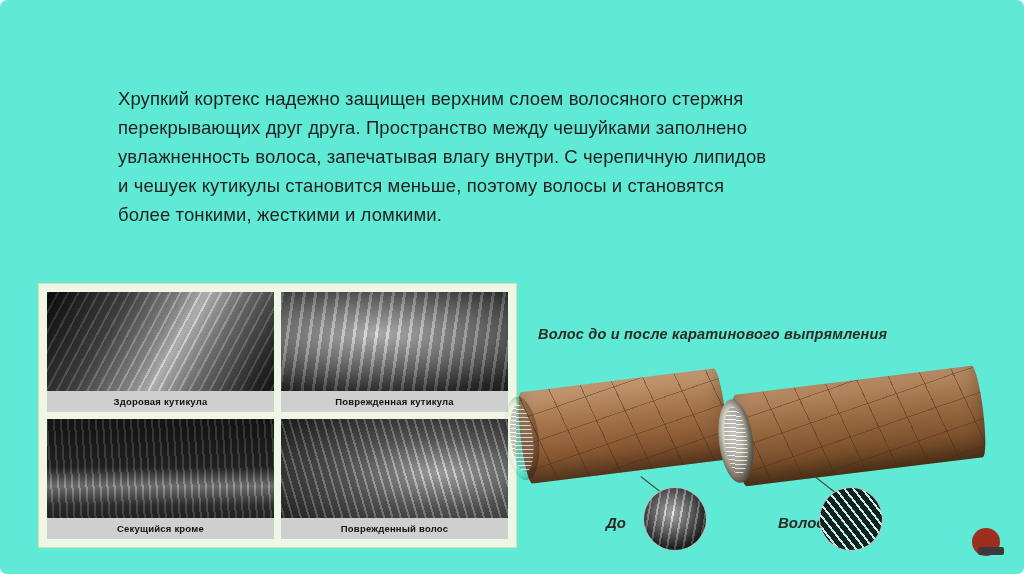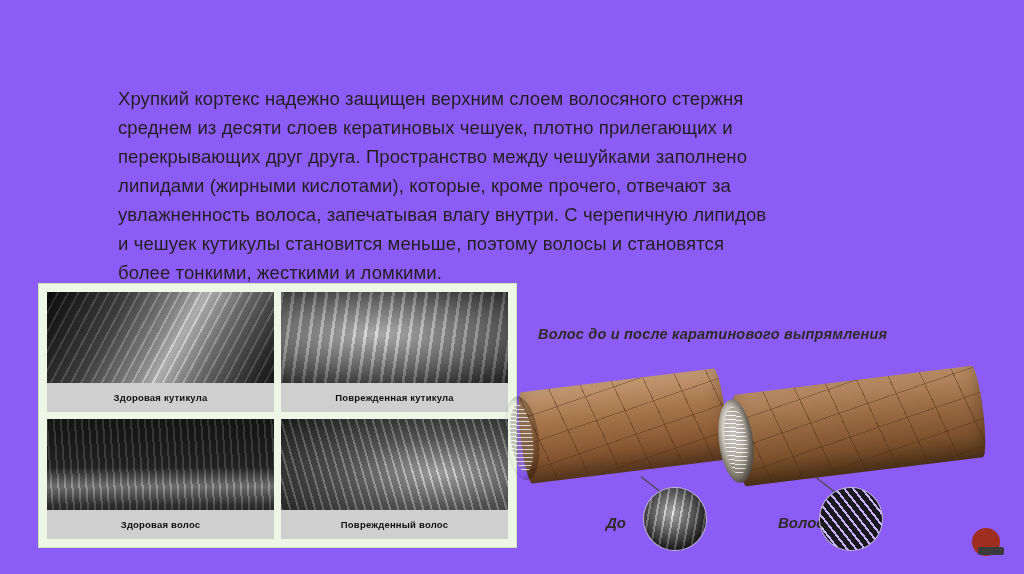--- a/index.html
+++ b/index.html
@@ -7,22 +7,23 @@
     padding: 0;
     background: #ffffff;
   }
   body {
     font-family: "Liberation Sans", sans-serif;
   }
   .slide {
     position: relative;
     width: 1024px;
     height: 574px;
-    background: #8b5cf6;
+    background: #5eead4;
     overflow: hidden;
+    border-radius: 7px;
   }
 
   
   .text-block {
     position: absolute;
     left: 118px;
     top: 84px;
     width: 790px;
     font-size: 18.5px;
     line-height: 29px;
@@ -61,21 +62,21 @@
   .sem-cell {
     position: relative;
     overflow: hidden;
     background: #1d1d1d;
   }
   .sem-cap {
     position: absolute;
     left: 0;
     right: 0;
     bottom: 0;
-    height: 29px;
+    height: 21px;
     background: #cfcfcf;
     color: #111;
     font-size: 9.5px;
     font-weight: bold;
     letter-spacing: 0.2px;
     display: flex;
     align-items: center;
     justify-content: center;
     text-align: center;
   }
@@ -235,44 +236,42 @@
     border-radius: 2px;
   }
 </style>
 </head>
 <body>
 
 <div class="slide">
 
   <div class="text-block">
     <div>Хрупкий кортекс надежно защищен верхним слоем волосяного стержня</div>
-    <div>среднем из десяти слоев кератиновых чешуек, плотно прилегающих и</div>
     <div>перекрывающих друг друга. Пространство между чешуйками заполнено</div>
-    <div>липидами (жирными кислотами), которые, кроме прочего, отвечают за</div>
     <div>увлажненность волоса, запечатывая влагу внутри. С черепичную липидов</div>
     <div>и чешуек кутикулы становится меньше, поэтому волосы и становятся</div>
     <div class="clipped">более тонкими, жесткими и ломкими.</div>
   </div>
 
   <div class="sem-figure">
     <div class="sem-grid">
 
       <div class="sem-cell">
         <div class="sem-img sem-a"></div>
         <div class="sem-cap">Здоровая кутикула</div>
       </div>
 
       <div class="sem-cell">
         <div class="sem-img sem-b"></div>
         <div class="sem-cap">Поврежденная кутикула</div>
       </div>
 
       <div class="sem-cell">
         <div class="sem-img sem-c"></div>
-        <div class="sem-cap">Здоровая волос</div>
+        <div class="sem-cap">Секущийся кроме</div>
       </div>
 
       <div class="sem-cell">
         <div class="sem-img sem-d"></div>
         <div class="sem-cap">Поврежденный волос</div>
       </div>
 
     </div>
   </div>
 

